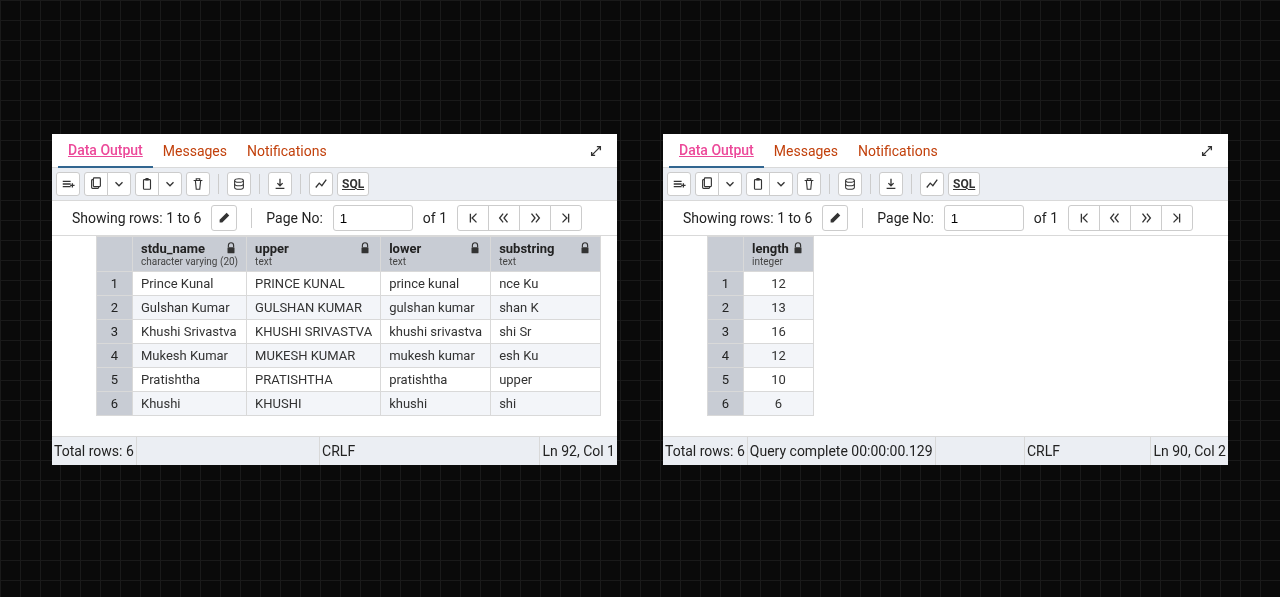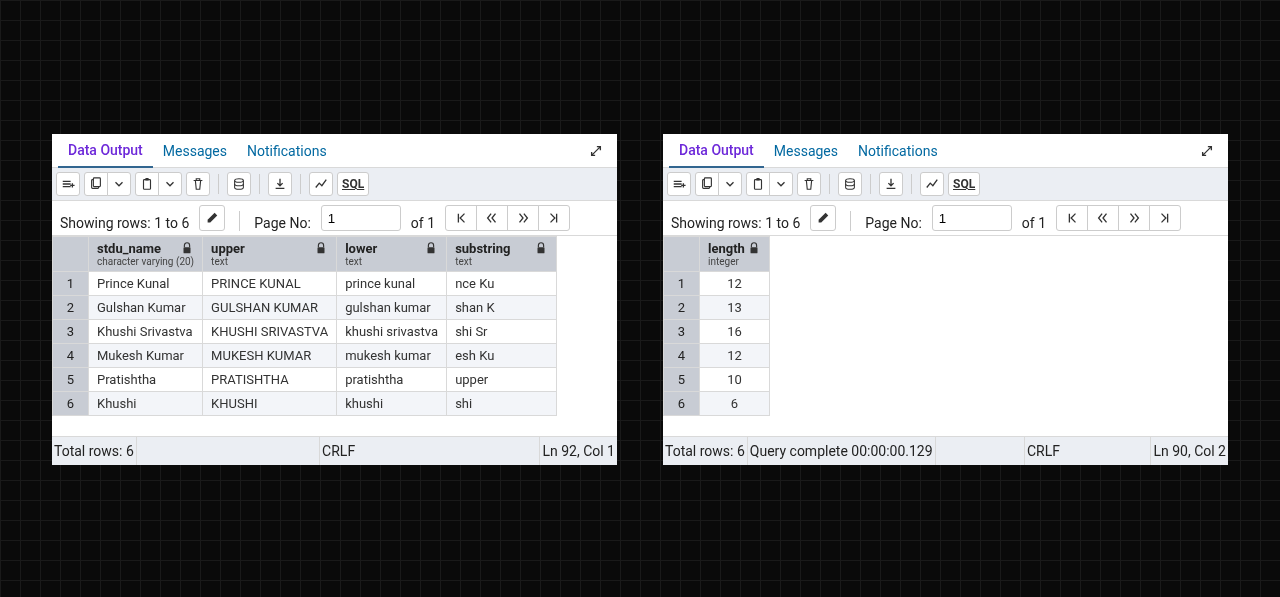--- a/index.html
+++ b/index.html
@@ -26,29 +26,30 @@
   .tabs {
     display: flex;
     align-items: center;
     border-bottom: 1px solid #d9d9d9;
     padding: 0 6px;
     position: relative;
     height: 34px;
   }
   .tab {
     padding: 8px 10px;
-    color: #0369a1;
+    color: #c2410c;
     cursor: pointer;
     font-size: 14px;
   }
   .tab.active {
-    color: #6d28d9;
+    color: #ec4899;
     border-bottom: 2px solid #326690;
     margin-bottom: -1px;
     font-weight: 500;
+    text-decoration: underline;
   }
   .expand-btn {
     margin-left: auto;
     padding: 6px 8px;
     cursor: pointer;
     font-size: 15px;
   }
   .toolbar {
     background: #ebeef3;
     display: flex;
@@ -75,22 +76,22 @@
     display: flex;
   }
   .tb-group .tb-btn { border-radius: 0; margin-left: -1px; }
   .tb-group .tb-btn:first-child { border-radius: 3px 0 0 3px; margin-left: 0; }
   .tb-group .tb-btn:last-child { border-radius: 0 3px 3px 0; }
   .tb-sep { width:1px; height:20px; background:#ccc; margin:0 4px; }
   .sql-label { font-weight:bold; text-decoration: underline;}
   .rowinfo-bar {
     background: #fff;
     display: flex;
-    align-items: flex-end;
-    padding: 4px 8px;
+    align-items: center;
+    padding: 4px 20px;
     gap: 10px;
     border-bottom: 1px solid #d9d9d9;
     font-size: 14px;
     color: #222;
   }
   .rowinfo-bar .small-btn {
     border: 1px solid #ccc;
     border-radius: 3px;
     height: 26px;
     min-width: 26px;
@@ -132,21 +133,21 @@
   table.grid th .coltype { color: #444; font-size: 10px; }
   table.grid th .lock { float: right; font-size: 12px; color:#222; }
   table.grid td.rownum, table.grid th.rownum {
     background: #c8ccd4;
     text-align: center;
     color: #222;
     width: 36px;
   }
   table.grid tbody tr:nth-child(even) td:not(.rownum) { background: #f3f5f9; }
   table.grid td.numcell { text-align: center; }
-  .table-wrap { overflow:auto; flex:1; padding-bottom: 20px;}
+  .table-wrap { overflow:auto; flex:1; padding-bottom: 20px; padding-left: 44px;}
 
   .status-bar {
     background: #ebeef3;
     border-top: 1px solid #d9d9d9;
     display: flex;
     font-size: 14px;
     color: #222;
   }
   .status-bar .seg {
     padding: 6px 2px;

